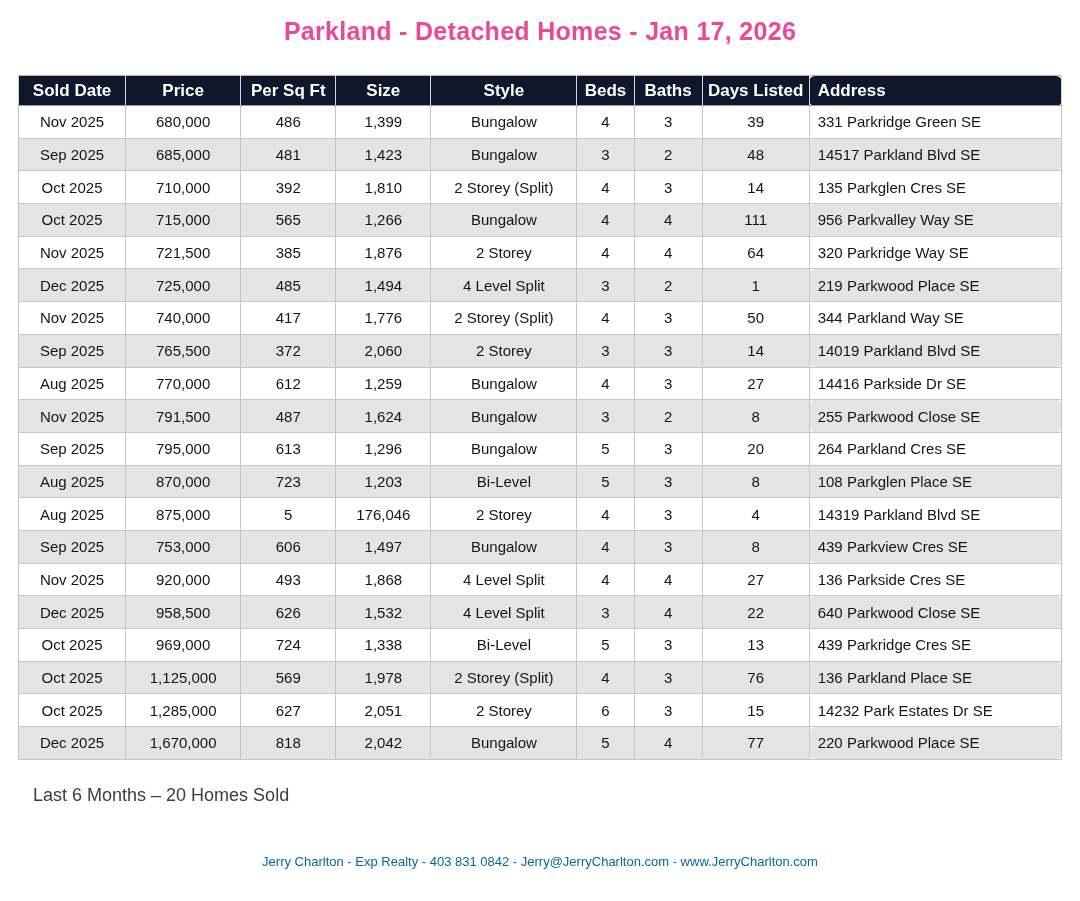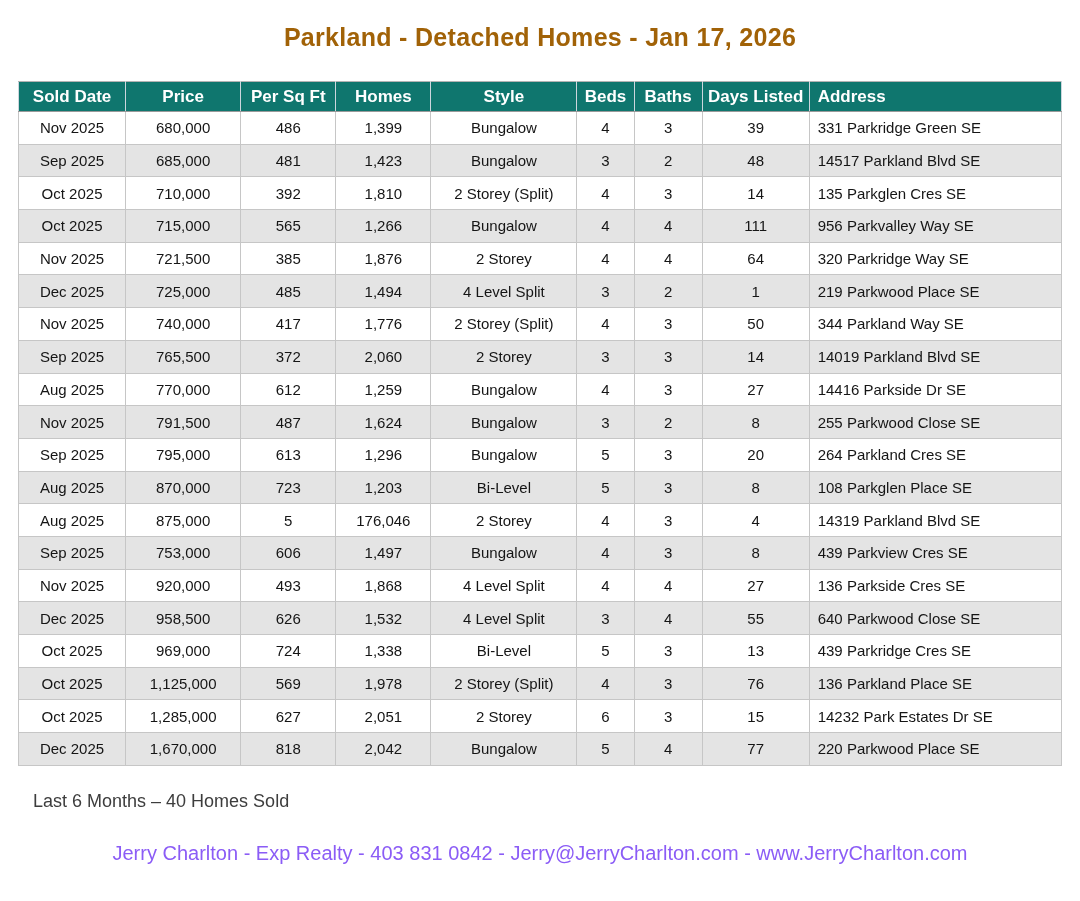--- a/index.html
+++ b/index.html
@@ -4,38 +4,38 @@
 <style>
   * { box-sizing: border-box; }
   html, body {
     margin: 0; padding: 0;
     width: 1080px; height: 901px;
     background: #ffffff;
     font-family: "Liberation Sans", sans-serif;
   }
   .page-title {
     text-align: center;
-    color: #a16207;
+    color: #ec4899;
     font-size: 25px;
     font-weight: bold;
     letter-spacing: 0.3px;
-    padding-top: 23px;
+    padding-top: 17px;
     margin: 0;
   }
   .table-wrap {
     margin: 29px 18px 0 18px;
   }
   table.listings {
     border-collapse: collapse;
     table-layout: fixed;
     width: 1044px;
     border: 1px solid #b3b3b3;
   }
   table.listings th {
-    background: #0f766e;
+    background: #0f172a;
     color: #ffffff;
     font-size: 17px;
     font-weight: bold;
     height: 30px;
     text-align: center;
     border: 1px solid #ccd6dd;
     border-top: 1px solid #b3b3b3;
     border-bottom: 1px solid #9a9a9a;
     padding: 0;
     overflow: hidden;
@@ -56,47 +56,47 @@
   table.listings th.col-address,
   table.listings td.col-address { text-align: left; padding-left: 8px; }
   .col-sold-date   { width: 107px; }
   .col-price       { width: 115px; }
   .col-per-sq-ft   { width: 95px; }
   .col-size        { width: 95px; }
   .col-style       { width: 146px; }
   .col-beds        { width: 57px; }
   .col-baths       { width: 68px; }
   .col-days-listed { width: 107px; }
-  .col-address     { width: 252px; }
+  .col-address     { width: 252px; border-radius: 6px; }
   .summary {
     margin: 21px 0 0 33px;
     color: #3d3d3d;
     font-size: 18px;
     line-height: 29px;
   }
   .site-footer {
     text-align: center;
-    color: #8b5cf6;
-    font-size: 20px;
-    margin-top: 26px;
+    color: #0369a1;
+    font-size: 13px;
+    margin-top: 44px;
   }
 </style>
 </head>
 <body>
 
 <h1 class="page-title">Parkland - Detached Homes - Jan 17, 2026</h1>
 
 <div class="table-wrap">
   <table class="listings">
     <thead>
       <tr id="header-row">
           <th class="col-sold-date">Sold Date</th>
           <th class="col-price">Price</th>
           <th class="col-per-sq-ft">Per Sq Ft</th>
-          <th class="col-size">Homes</th>
+          <th class="col-size">Size</th>
           <th class="col-style">Style</th>
           <th class="col-beds">Beds</th>
           <th class="col-baths">Baths</th>
           <th class="col-days-listed">Days Listed</th>
           <th class="col-address">Address</th>
         </tr>
     </thead>
     <tbody id="table-body">
         <tr>
           <td class="col-sold-date">Nov 2025</td>
@@ -264,21 +264,21 @@
           <td class="col-address">136 Parkside Cres SE</td>
         </tr>
         <tr>
           <td class="col-sold-date">Dec 2025</td>
           <td class="col-price">958,500</td>
           <td class="col-per-sq-ft">626</td>
           <td class="col-size">1,532</td>
           <td class="col-style">4 Level Split</td>
           <td class="col-beds">3</td>
           <td class="col-baths">4</td>
-          <td class="col-days-listed">55</td>
+          <td class="col-days-listed">22</td>
           <td class="col-address">640 Parkwood Close SE</td>
         </tr>
         <tr>
           <td class="col-sold-date">Oct 2025</td>
           <td class="col-price">969,000</td>
           <td class="col-per-sq-ft">724</td>
           <td class="col-size">1,338</td>
           <td class="col-style">Bi-Level</td>
           <td class="col-beds">5</td>
           <td class="col-baths">3</td>
@@ -316,16 +316,16 @@
           <td class="col-beds">5</td>
           <td class="col-baths">4</td>
           <td class="col-days-listed">77</td>
           <td class="col-address">220 Parkwood Place SE</td>
         </tr>
       </tbody>
   </table>
 </div>
 
 <div class="summary">
-  <div>Last 6 Months – 40 Homes Sold</div>
+  <div>Last 6 Months – 20 Homes Sold</div>
 </div>
 
 <div class="site-footer">Jerry Charlton - Exp Realty - 403 831 0842 - Jerry@JerryCharlton.com - www.JerryCharlton.com</div>
 
 </body></html>

